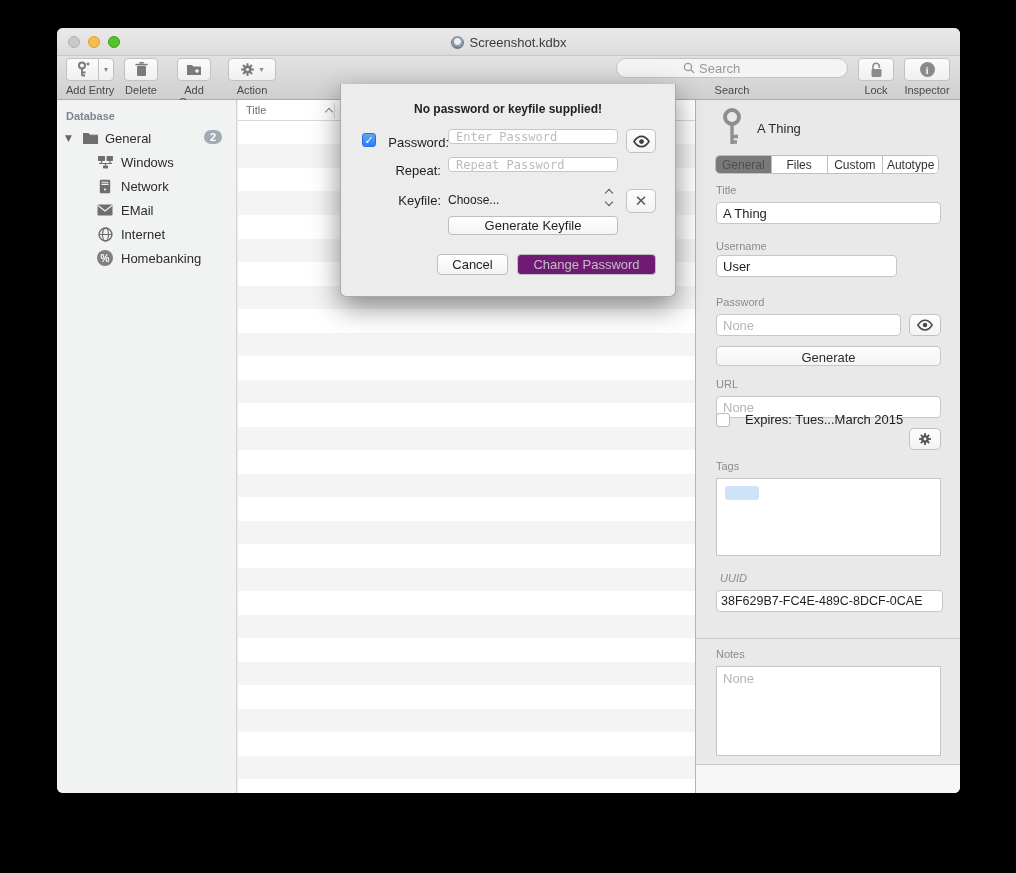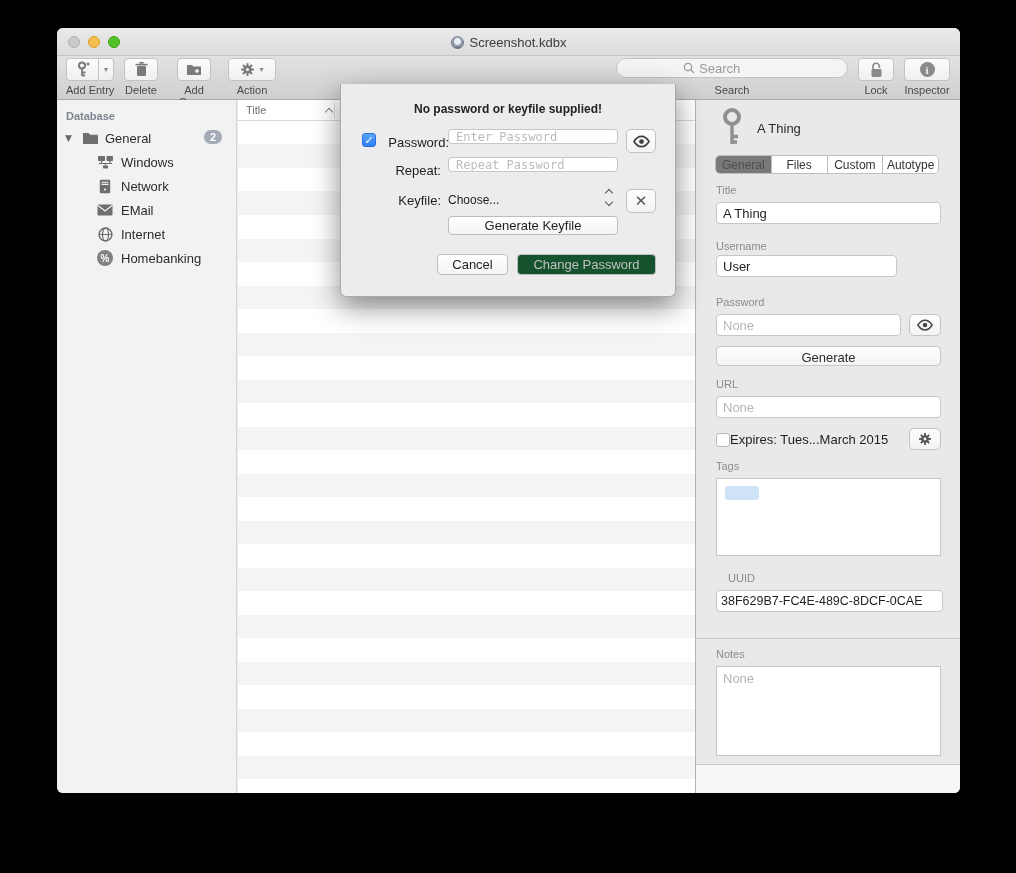--- a/index.html
+++ b/index.html
@@ -115,21 +115,21 @@
   .d-input::placeholder { color:#bcbcbc; }
   .chooser { position:absolute; left:107px; top:105px; width:170px; height:22px; display:flex;
     align-items:center; font-size:12px; color:#1e1e1e; }
   .stepper { position:absolute; left:265px; top:106px; display:flex; flex-direction:column; gap:3px; }
   .chev-up,.chev-dn { width:6px; height:6px; border-left:1.5px solid #555; border-top:1.5px solid #555; }
   .chev-up { transform:rotate(45deg); }
   .chev-dn { transform:rotate(225deg); }
   .dlg-btn { position:absolute; height:21px; border:1px solid #bdbdbd; border-radius:4px;
     background:linear-gradient(#ffffff,#f4f4f4); font-size:13px; color:#1e1e1e;
     display:flex; align-items:center; justify-content:center; }
-  .dlg-btn.disabled { color:#c0c0c0; background:#14532d; }
+  .dlg-btn.disabled { color:#c0c0c0; background:#701a75; }
 </style>
 </head>
 <body>
 
 <div class="window">
 
   <div class="titlebar">
     <div class="lights">
       <div class="light close"></div>
       <div class="light min"></div>
@@ -320,21 +320,21 @@
           <circle cx="12" cy="8" r="3" fill="#4a4a4a"></circle>
         </svg>
       </div>
       <div class="wide-btn" style="top:246px;">
         <span>Generate</span>
       </div>
 
       <div class="insp-label" style="left:20px; top:278px;">URL</div>
       <input class="insp-input" style="left: 20px; top: 296px; width: 225px;" readonly="" placeholder="None">
 
-      <div style="position:absolute; left:20px; top:332px; display:flex; align-items:center; gap:0;">
+      <div style="position:absolute; left:20px; top:312px; display:flex; align-items:center; gap:15px;">
         <span class="cb"></span>
         <span style="font-size:13px; color:#1f1f1f;">Expires: Tues...March 2015</span>
       </div>
       <div class="sq-btn" style="left:213px; top:328px; width:32px; height:22px;">
         <svg width="14" height="14" viewBox="0 0 20 20">
           <g stroke="#555" stroke-width="2.6">
             <line x1="10" y1="1.5" x2="10" y2="18.5"></line>
               <line x1="1.5" y1="10" x2="18.5" y2="10"></line>
             <line x1="4" y1="4" x2="16" y2="16"></line>
               <line x1="16" y1="4" x2="4" y2="16"></line>
@@ -342,21 +342,21 @@
           <circle cx="10" cy="10" r="5.4" fill="#555"></circle>
           <circle cx="10" cy="10" r="2.1" fill="#f6f6f6"></circle>
         </svg>
       </div>
 
       <div class="insp-label" style="left:20px; top:360px;">Tags</div>
       <div class="tagsbox">
         <div class="tagpill"></div>
       </div>
 
-      <div class="insp-label" style="left:32px; top:472px;">UUID</div>
+      <div class="insp-label" style="left:24px; top:472px;font-style:italic;">UUID</div>
       <input class="insp-input" style="left: 20px; top: 490px; width: 227px; font-size: 12.5px; padding: 0px 4px;" readonly="" value="38F629B7-FC4E-489C-8DCF-0CAE">
 
       <div class="divider" style="top:538px;"></div>
 
       <div class="insp-label" style="left:20px; top:548px;">Notes</div>
       <textarea class="notesbox" readonly="" placeholder="None" style=""></textarea>
 
       <div class="insp-footer" style="border-top:1px solid #c9c9c9;"></div>
     </div>
   </div>

